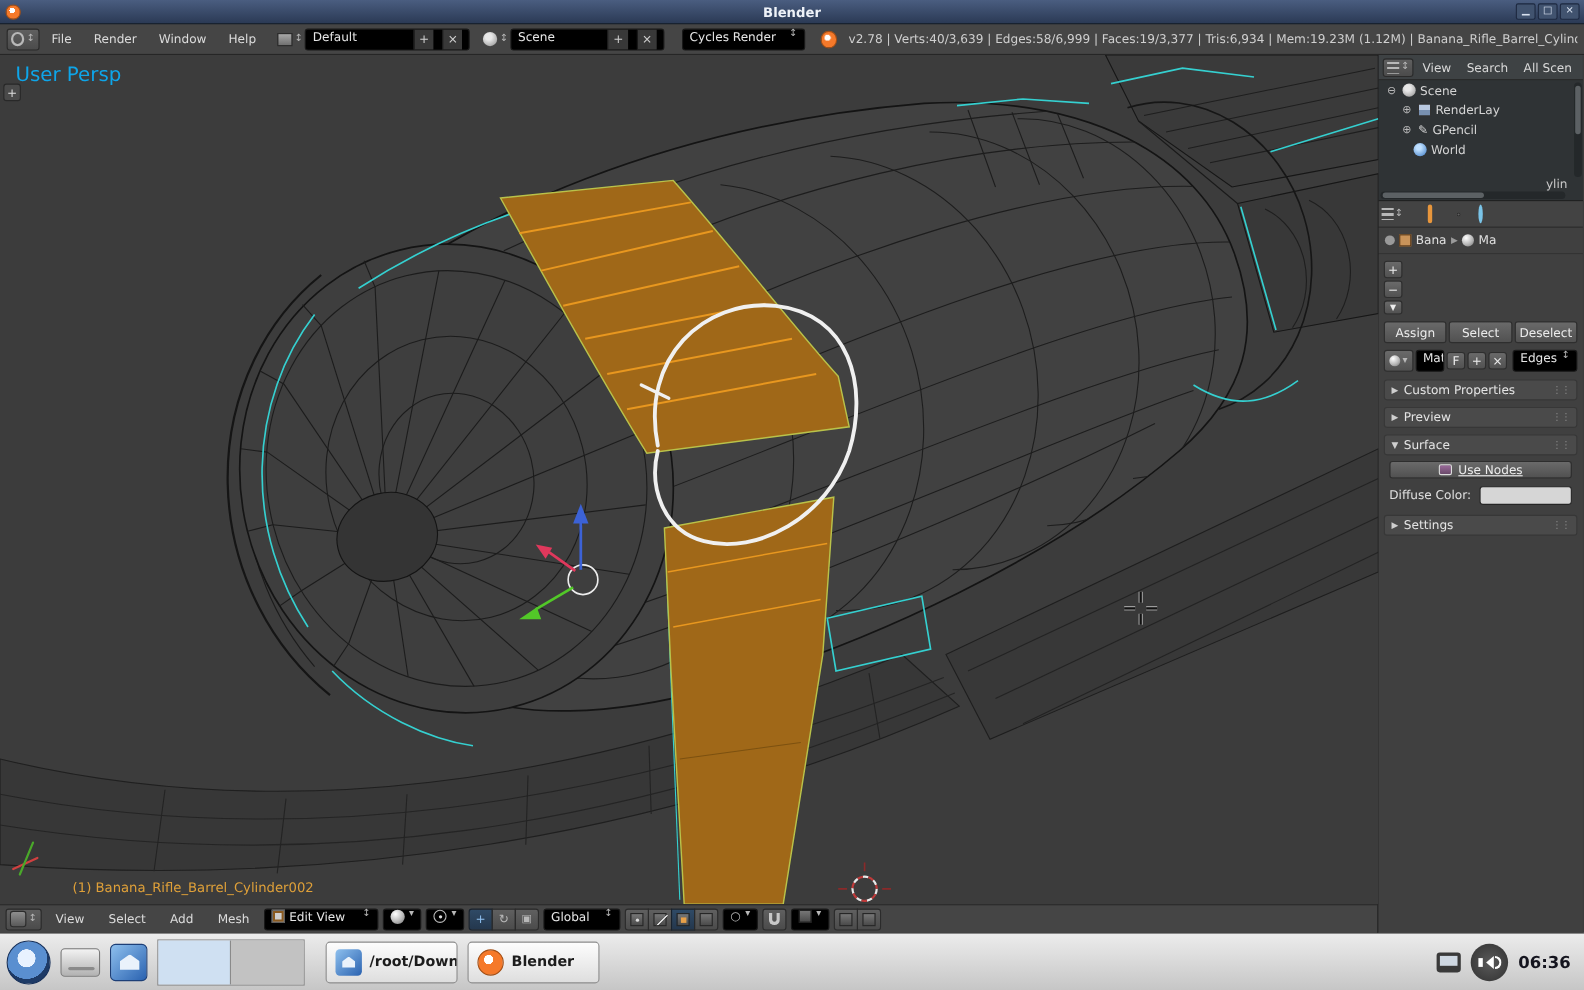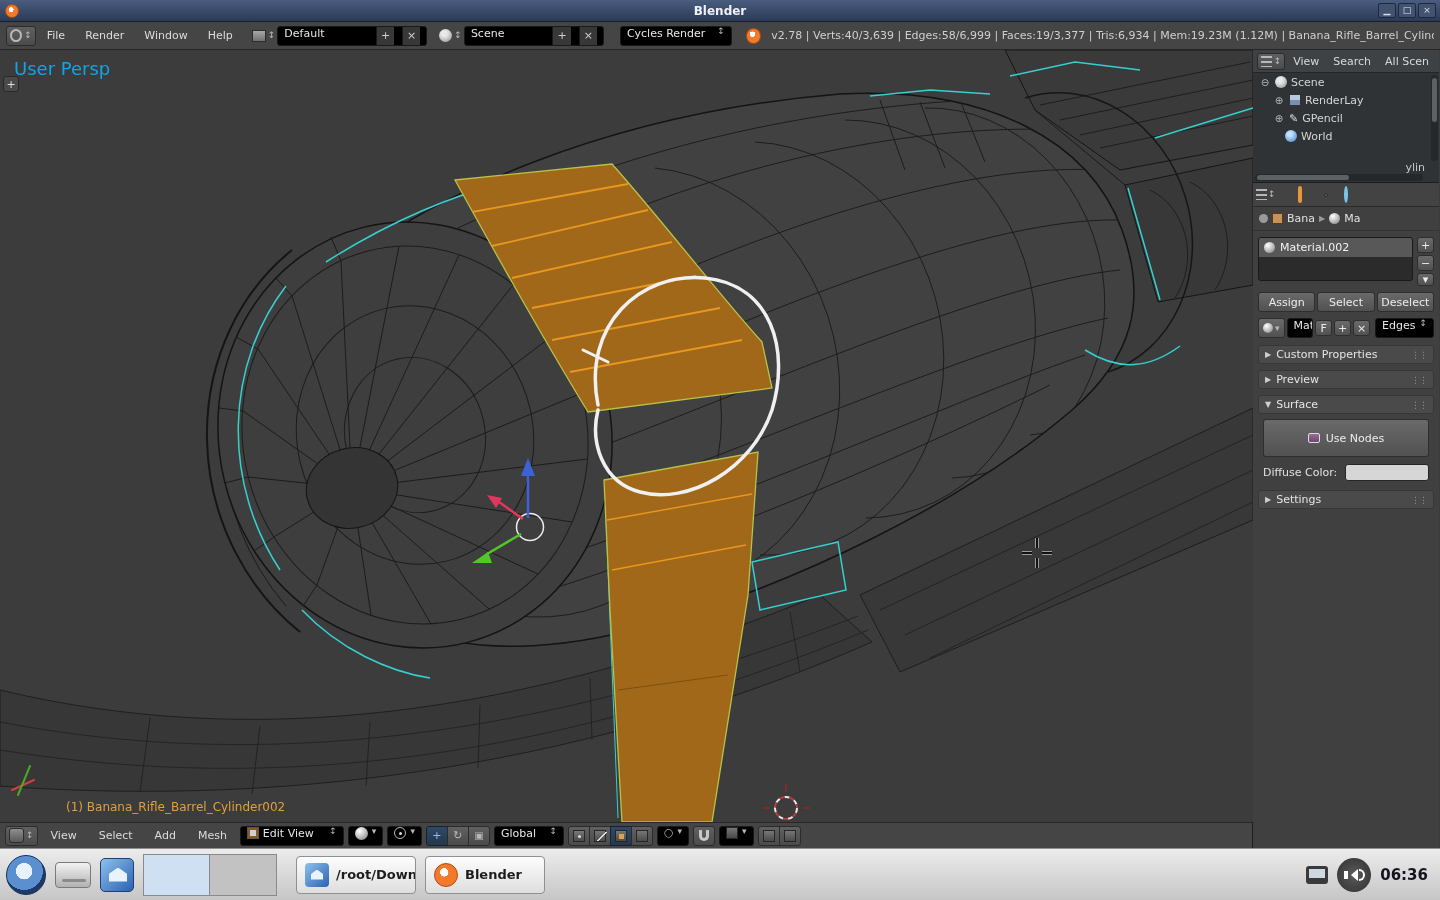--- a/index.html
+++ b/index.html
@@ -99,21 +99,21 @@
   .slot-side{display:flex;flex-direction:column;gap:2px;}
   .sq{width:17px;height:16px;font-size:11px;}
   .actions{display:flex;gap:2px;padding:4px 5px;}
   .actions .gb{flex:1;padding:0 2px;}
   .dbrow{display:flex;gap:2px;padding:2px 5px 4px 5px;align-items:center;}
   .namefield{flex:1;overflow:hidden;}
   .sect{background:#4a4a4a;border:1px solid #373737;border-radius:3px;height:19px;display:flex;align-items:center;gap:5px;padding:0 6px;margin:3px 5px;color:#e4e4e4;}
   .sect .tri{font-size:8px;color:#cfcfcf;}
   .sect .grip{margin-left:auto;color:#8a8a8a;font-size:9px;letter-spacing:-1px;}
   .surface-body{padding:2px 10px 6px 10px;display:flex;flex-direction:column;gap:7px;}
-  .usenodes{height:38px;display:flex;align-items:center;justify-content:center;gap:6px;}
+  .usenodes{height:16px;display:flex;align-items:center;justify-content:center;gap:6px;text-decoration:underline;}
   .node-ic{width:12px;height:10px;border:1px solid #ddd;border-radius:2px;background:linear-gradient(#9a6a9a,#6a4a6a);}
   .diffrow{display:flex;align-items:center;gap:6px;}
   .swatch{margin-left:auto;width:84px;height:17px;background:#d6d6d6;border:1px solid #262626;border-radius:3px;}
 
   
   .taskbar{height:52px;background:linear-gradient(#ececec,#c6c6c6);border-top:1px solid #8f8f8f;display:flex;align-items:center;padding:0 6px;gap:9px;}
   .launcher{width:40px;height:40px;border-radius:50%;background:radial-gradient(circle at 45% 40%,#e8f2ff 0 26%,#5a8fd0 27% 60%,#1d3a66 61%);border:1px solid #16305a;}
   .disk{width:36px;height:26px;border-radius:4px;background:linear-gradient(#f2f2f2,#b2b2b2);border:1px solid #7a7a7a;position:relative;}
   .disk::after{content:"";position:absolute;left:6px;bottom:5px;width:24px;height:3px;background:#8a8a8a;border-radius:2px;}
   .fmcube{width:34px;height:34px;border-radius:5px;background:linear-gradient(135deg,#8ec0ee,#2a62b0);border:1px solid #1d3f77;position:relative;}
@@ -463,26 +463,20 @@
         <div class="crumb">
           <span class="pin"></span>
           <span class="ci-cube"></span>
           <span>Bana</span>
           <span class="sep">▶</span>
           <span class="i-sphere" style="width:11px;height:11px;"></span>
           <span>Ma</span>
         </div>
 
         <div class="slot-wrap">
-          <div class="slot-list">
-            <div class="slot-row">
-              <span class="i-sphere" style="width:11px;height:11px;"></span>
-              <span>Material.002</span>
-            </div>
-          </div>
           <div class="slot-side">
             <span class="gb sq">+</span>
             <span class="gb sq">−</span>
             <span class="gb sq" style="height:13px;">▾</span>
           </div>
         </div>
 
         <div class="actions">
           <span class="gb">Assign</span>
           <span class="gb">Select</span>

